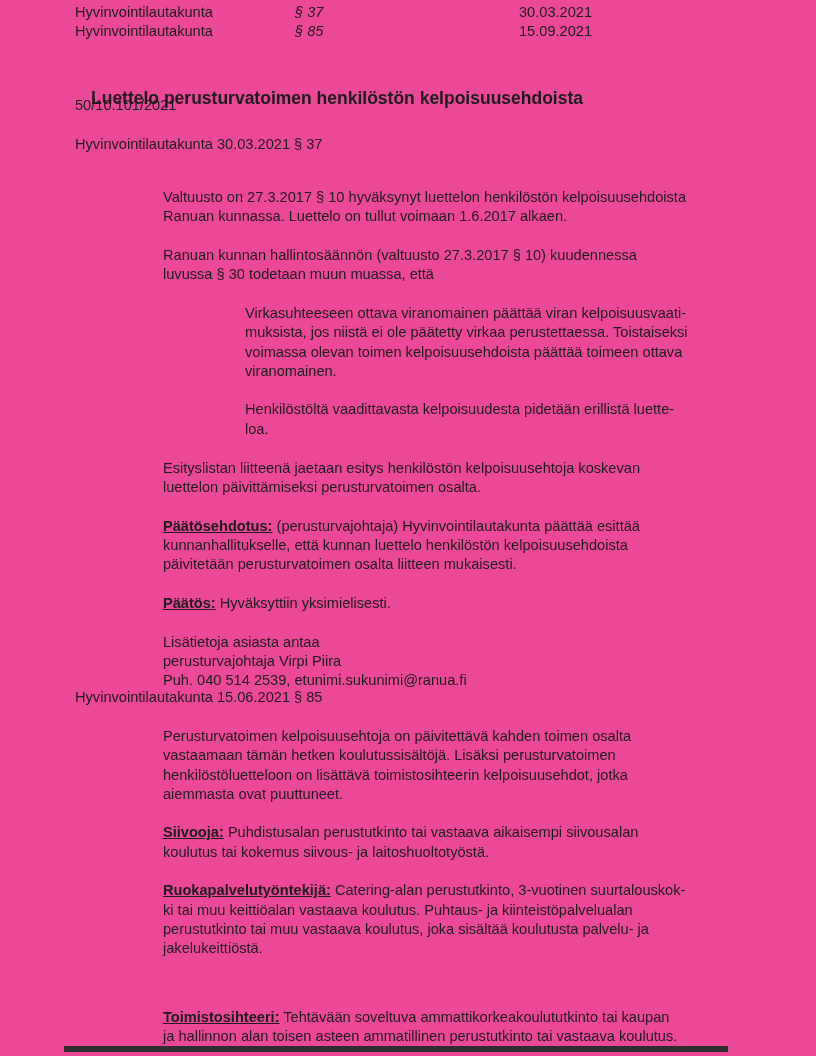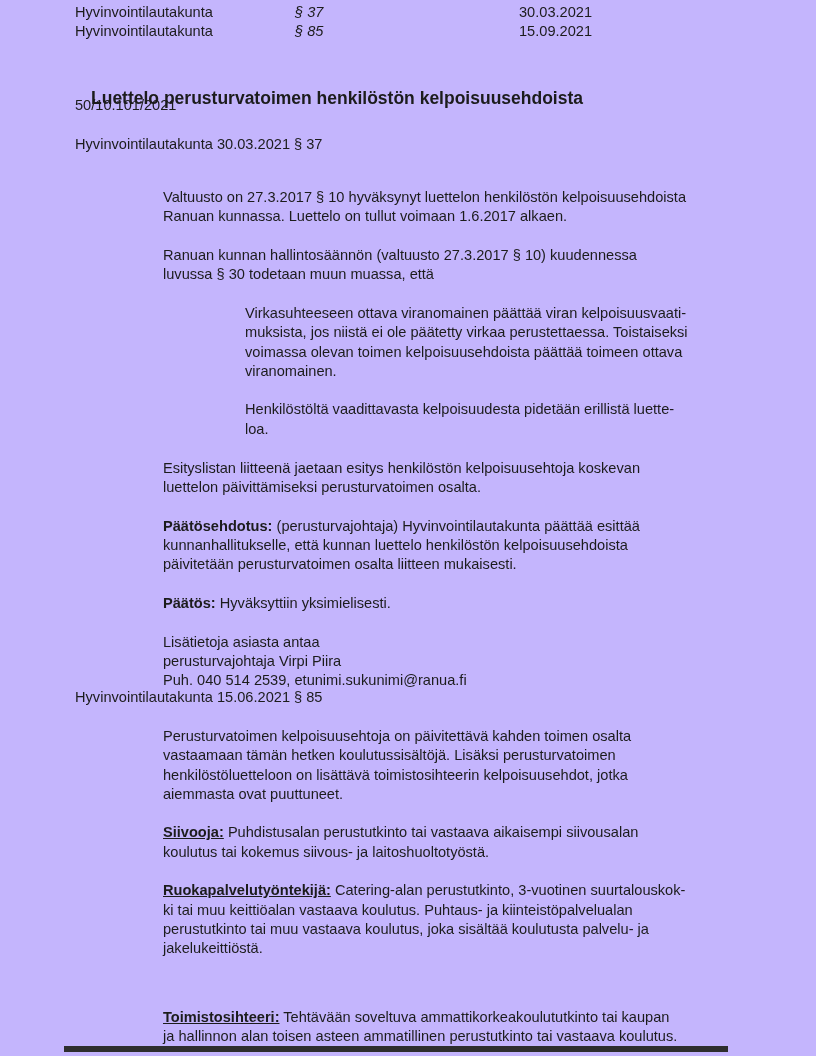--- a/index.html
+++ b/index.html
@@ -4,21 +4,21 @@
 <style>
   html, body {
     margin: 0;
     padding: 0;
     background: #ffffff;
   }
   .page {
     position: relative;
     width: 816px;
     height: 1056px;
-    background: #c4b5fd;
+    background: #ec4899;
     overflow: hidden;
     font-family: "Liberation Sans", "DejaVu Sans", sans-serif;
     font-size: 14.6px;
     line-height: 19.3px;
     color: #1c1c1c;
   }
   .abs { position: absolute; }
 
   
   .hdr-table { top: 3px; left: 75px; }
@@ -48,21 +48,21 @@
   .body2a  { top: 727px; }
   .body2b  { top: 1008px; }
 
   .para {
     margin: 0 0 19.3px 0;
     white-space: pre;
   }
   .para:last-child { margin-bottom: 0; }
 
   .lbl-bold { font-weight: bold; text-decoration: underline; }
-  .lbl-bold-underline { font-weight: bold; }
+  .lbl-bold-underline { font-weight: bold; text-decoration: underline; }
 
   
   .scan-edge {
     top: 1046px; left: 64px;
     width: 664px; height: 6px;
     background: #2e2e2e;
   }
 </style>
 </head>
 <body>

